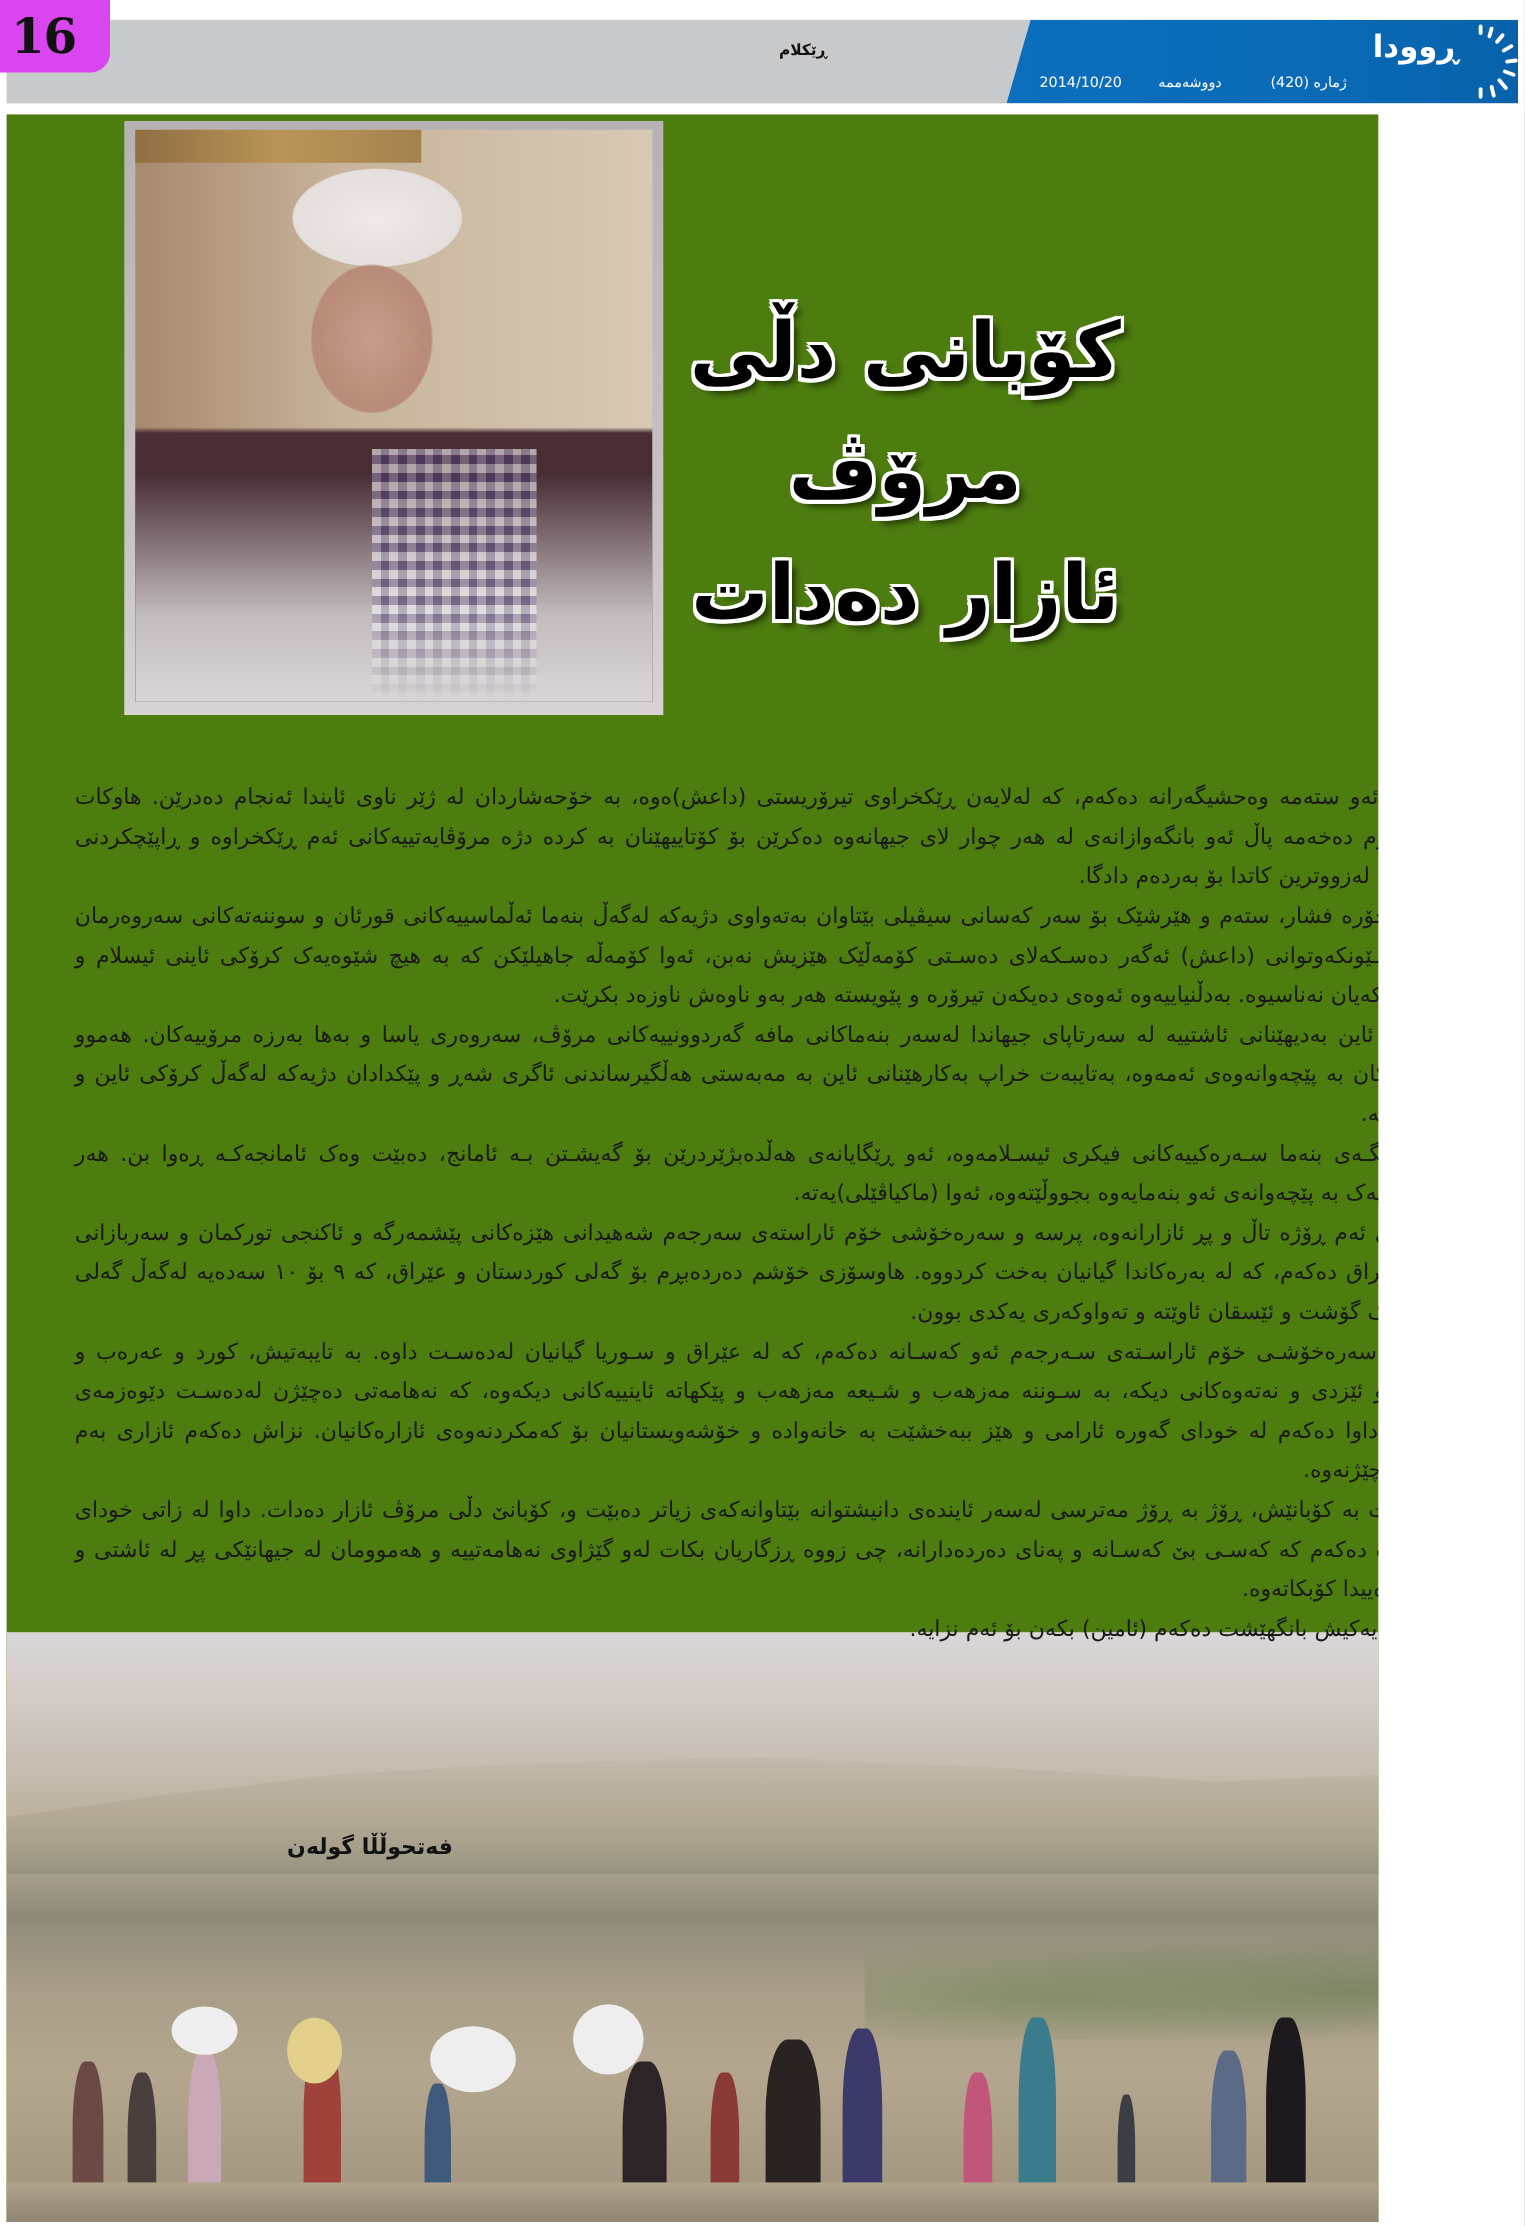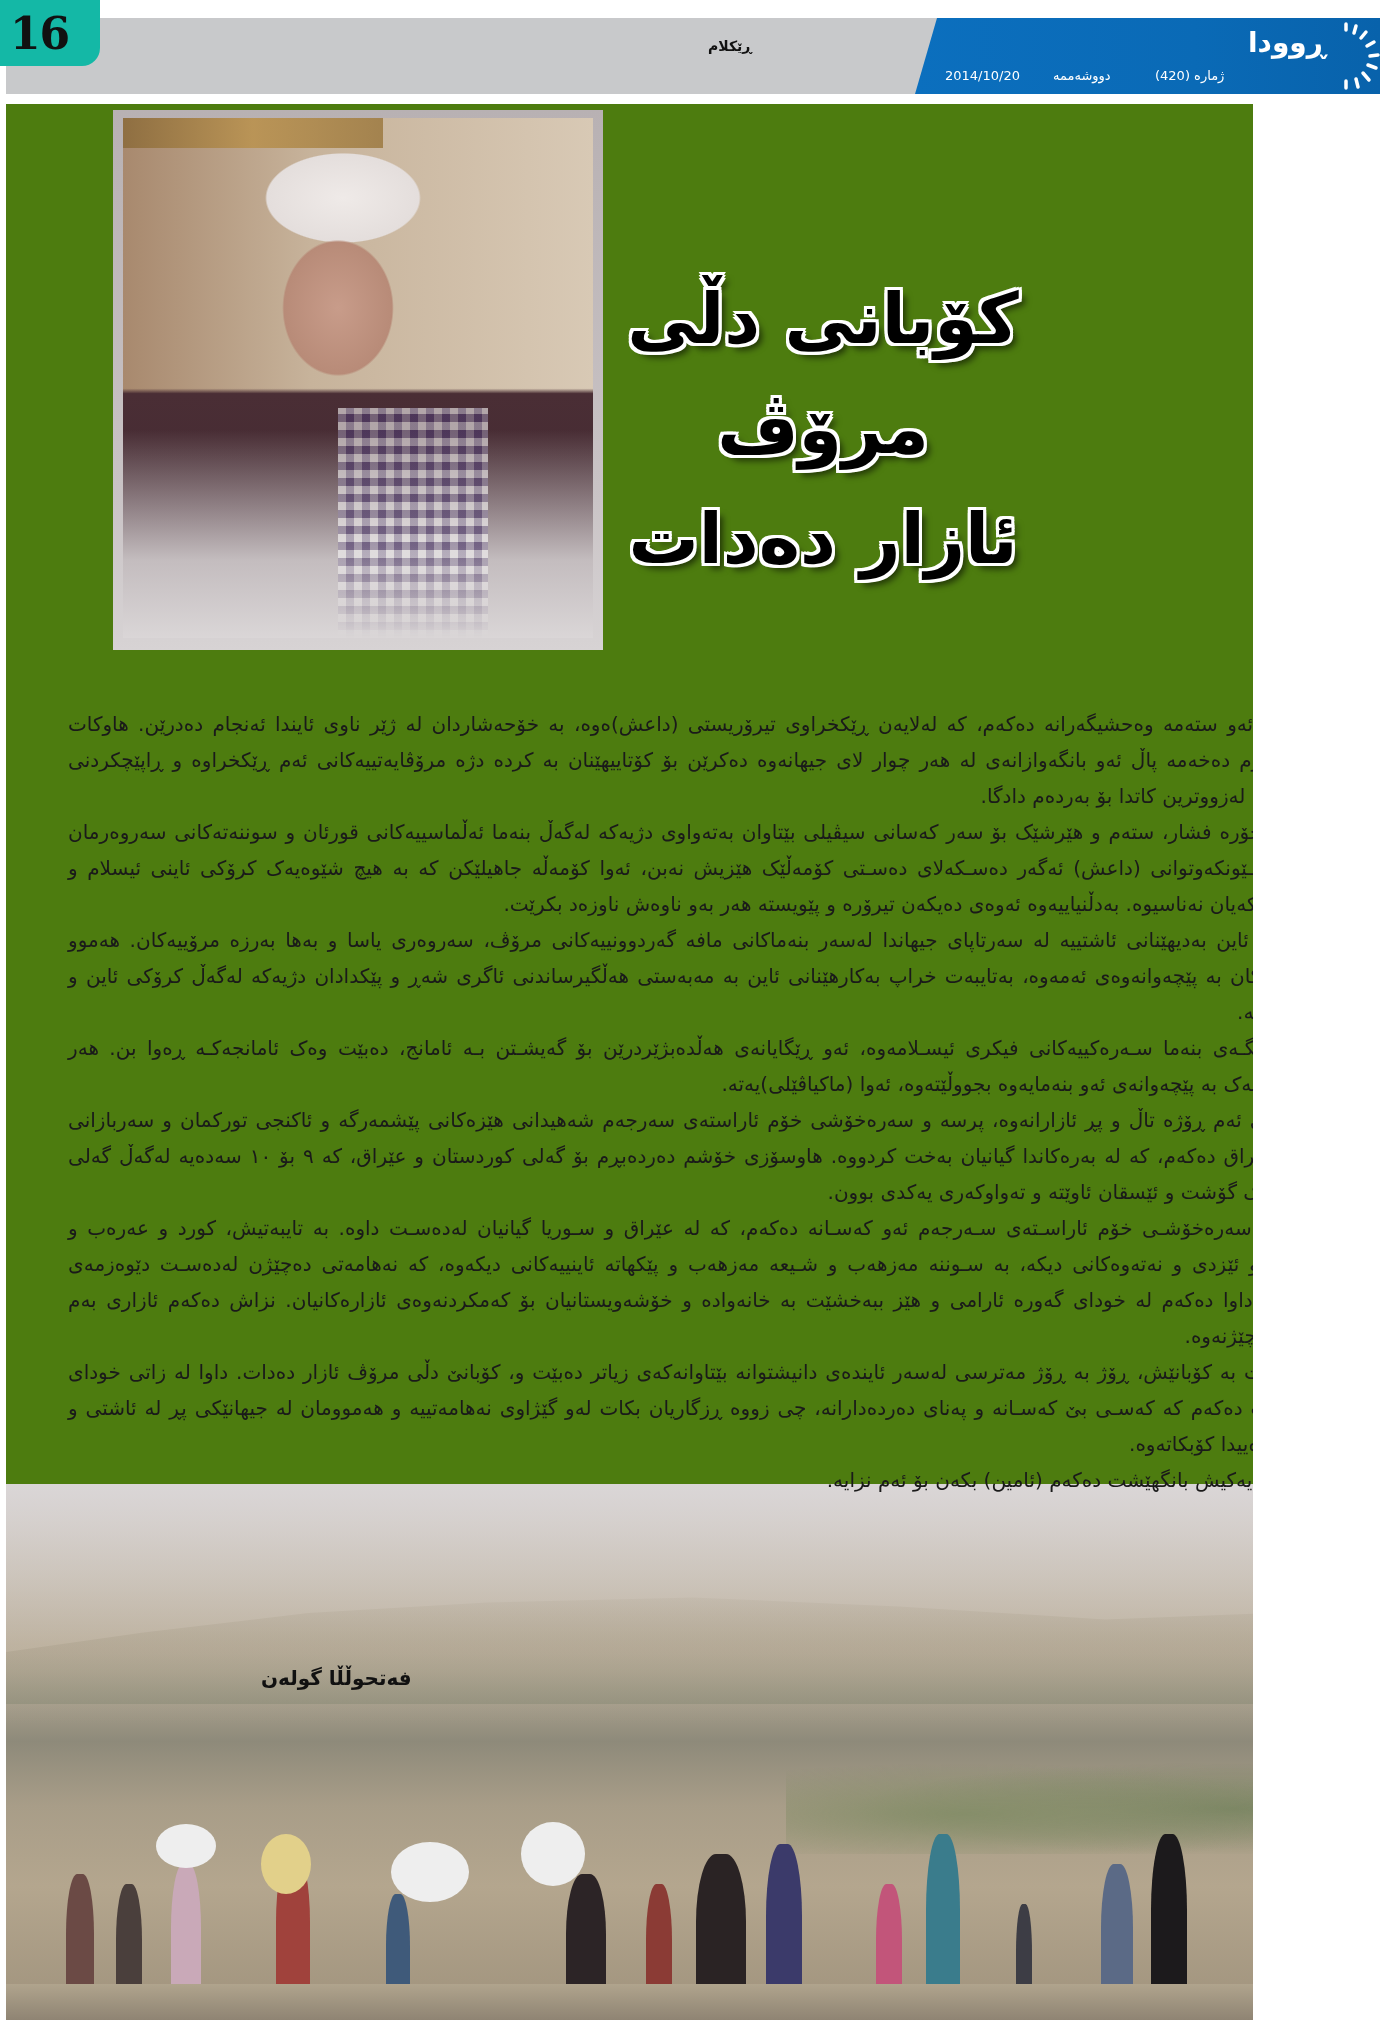--- a/index.html
+++ b/index.html
@@ -2,21 +2,21 @@
 <html><head>
 <meta charset="utf-8">
 <style>
   * { box-sizing: border-box; margin: 0; padding: 0; }
   html, body { width: 1386px; height: 2024px; background: #ffffff; overflow: hidden; }
   body { position: relative; font-family: "DejaVu Sans", sans-serif; }
 
   
   .header { position: absolute; left: 0; top: 0; width: 1386px; height: 100px; background: #fff; }
   .header-bar { position: absolute; left: 6px; top: 18px; width: 1374px; height: 76px; background: #c8c9cb; }
-  .page-number-box { position: absolute; left: 0; top: 0; width: 100px; height: 66px; background: #14b8a6; border-bottom-right-radius: 18px; }
+  .page-number-box { position: absolute; left: 0; top: 0; width: 100px; height: 66px; background: #d946ef; border-bottom-right-radius: 18px; }
   .page-number { position: absolute; left: 10px; top: 8px; font-family: "DejaVu Serif", serif; font-size: 44px; font-weight: bold; color: #111; letter-spacing: -1px; }
   .section-title { position: absolute; left: 640px; top: 38px; width: 180px; text-align: center; direction: rtl; font-size: 14px; font-weight: bold; color: #111; }
   .blue-band { position: absolute; left: 915px; top: 18px; width: 465px; height: 76px; background: linear-gradient(90deg, #0b6fbe 0%, #0a6ab6 60%, #0862ab 100%); clip-path: polygon(22px 0, 100% 0, 100% 100%, 0 100%); }
   .issue-meta { position: absolute; top: 68px; font-size: 13px; color: #ffffff; white-space: nowrap; }
   .meta-date { left: 945px; }
   .meta-day { left: 1053px; direction: rtl; }
   .meta-issue { left: 1155px; direction: rtl; }
   .logo-text { position: absolute; left: 1248px; top: 26px; font-size: 28px; font-weight: bold; color: #ffffff; direction: rtl; font-family: "DejaVu Sans", sans-serif; letter-spacing: -1px; }
   .logo-rays { position: absolute; left: 1336px; top: 20px; width: 46px; height: 72px; }
 

